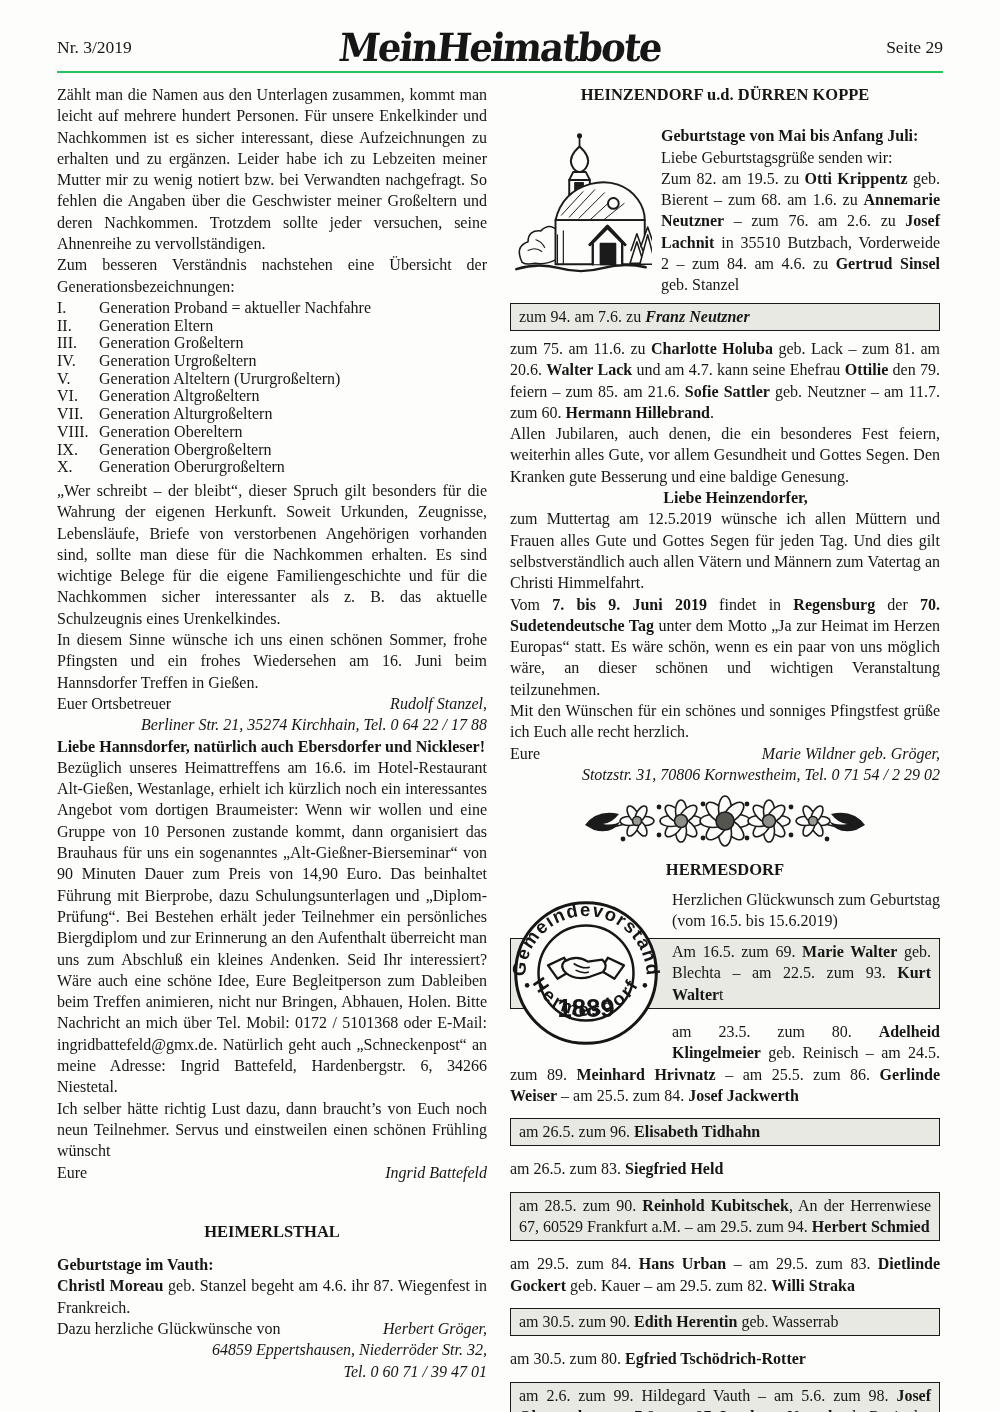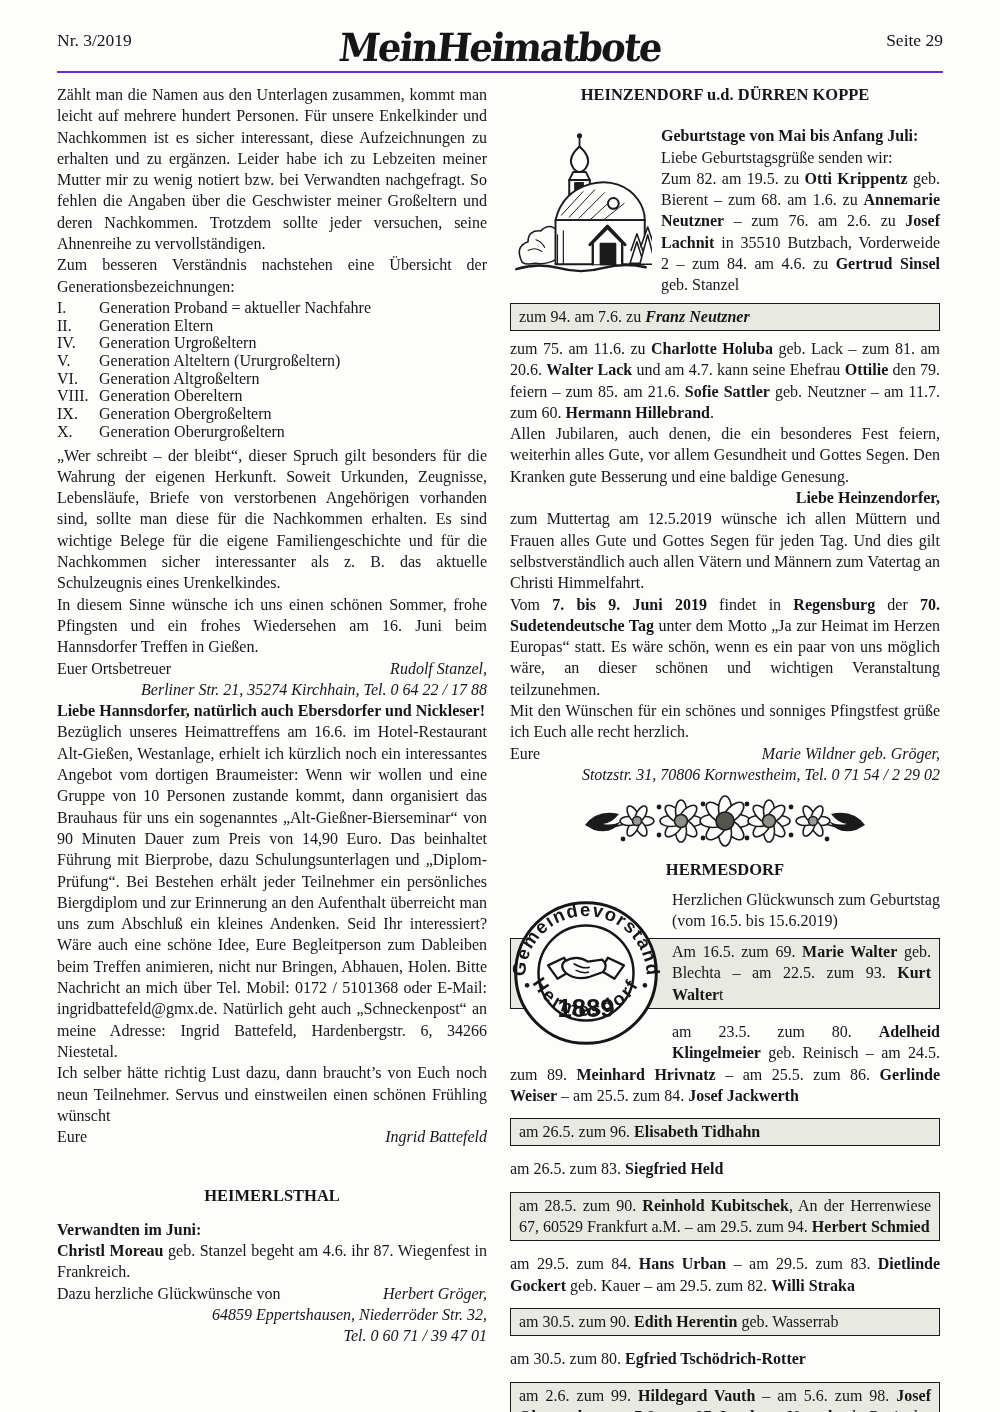--- a/index.html
+++ b/index.html
@@ -1,19 +1,19 @@
 <!DOCTYPE html>
 <html lang="de"><head>
 <meta charset="utf-8">
 <style>
   html,body{margin:0;padding:0;}
   body{width:1000px;height:1412px;background:#f4f4f1;font-family:"Liberation Serif", serif;color:#161616;}
   .sheet{width:1000px;height:1412px;overflow:hidden;background:#fdfdfb;box-sizing:border-box;padding:30px 57px 0 57px;}
   
-  .pghead{display:flex;align-items:flex-start;border-bottom:2px solid #6d28d9;padding-bottom:7px;}
+  .pghead{display:flex;align-items:center;border-bottom:2px solid #22c55e;padding-bottom:7px;}
   .issue,.pagenum{font-size:17.5px;width:160px;}
   .pagenum{text-align:right;}
   .masthead{flex:1;text-align:center;font-family:"DejaVu Serif",serif;font-weight:bold;font-size:37px;line-height:34px;letter-spacing:-2px;transform:skewX(-6deg) scaleY(1.05);}
   
   .cols{display:flex;gap:23px;margin-top:11px;}
   .col{width:430px;font-size:16px;line-height:21.3px;text-align:justify;}
   .col p{margin:0;}
   .sec-head{text-align:center;font-weight:bold;font-size:16.5px;text-align:center;}
   .bold{font-weight:bold;}
   .right-it{text-align:right;font-style:italic;}
@@ -56,30 +56,38 @@
       <div style="margin:2px 0 4px 0;">
         <div class="gen-row">
             <span class="gen-num">I.</span>
             <span class="gen-label">Generation Proband = aktueller Nachfahre</span>
           </div>
         <div class="gen-row">
             <span class="gen-num">II.</span>
             <span class="gen-label">Generation Eltern</span>
           </div>
         <div class="gen-row">
+            <span class="gen-num">III.</span>
+            <span class="gen-label">Generation Großeltern</span>
+          </div>
+        <div class="gen-row">
             <span class="gen-num">IV.</span>
             <span class="gen-label">Generation Urgroßeltern</span>
           </div>
         <div class="gen-row">
             <span class="gen-num">V.</span>
             <span class="gen-label">Generation Alteltern (Ururgroßeltern)</span>
           </div>
         <div class="gen-row">
             <span class="gen-num">VI.</span>
             <span class="gen-label">Generation Altgroßeltern</span>
+          </div>
+        <div class="gen-row">
+            <span class="gen-num">VII.</span>
+            <span class="gen-label">Generation Alturgroßeltern</span>
           </div>
         <div class="gen-row">
             <span class="gen-num">VIII.</span>
             <span class="gen-label">Generation Obereltern</span>
           </div>
         <div class="gen-row">
             <span class="gen-num">IX.</span>
             <span class="gen-label">Generation Obergroßeltern</span>
           </div>
         <div class="gen-row">
@@ -98,21 +106,21 @@
 
       <p class="bold mt46" style="text-align:left;">Liebe Hannsdorfer, natürlich auch Ebersdorfer und Nickleser!</p>
       <p>Bezüglich unseres Heimattreffens am 16.6. im Hotel-Restaurant Alt-Gießen, Westanlage, erhielt ich kürzlich noch ein interessantes Angebot vom dortigen Braumeister: Wenn wir wollen und eine Gruppe von 10 Personen zustande kommt, dann organisiert das Brauhaus für uns ein sogenanntes „Alt-Gießner-Bierseminar“ von 90 Minuten Dauer zum Preis von 14,90 Euro. Das beinhaltet Führung mit Bierprobe, dazu Schulungsunterlagen und „Diplom-Prüfung“. Bei Bestehen erhält jeder Teilnehmer ein persönliches Biergdiplom und zur Erinnerung an den Aufenthalt überreicht man uns zum Abschluß ein kleines Andenken. Seid Ihr interessiert? Wäre auch eine schöne Idee, Eure Begleitperson zum Dableiben beim Treffen animieren, nicht nur Bringen, Abhauen, Holen. Bitte Nachricht an mich über Tel. Mobil: 0172 / 5101368 oder E-Mail: ingridbattefeld@gmx.de. Natürlich geht auch „Schneckenpost“ an meine Adresse: Ingrid Battefeld, Hardenbergstr. 6, 34266 Niestetal.</p>
       <p>Ich selber hätte richtig Lust dazu, dann braucht’s von Euch noch neun Teilnehmer. Servus und einstweilen einen schönen Frühling wünscht</p>
       <div class="sig">
         <span class="l">Eure</span>
         <span class="r">Ingrid Battefeld</span>
       </div>
 
       <div class="sec-head hm-head">HEIMERLSTHAL</div>
-      <p class="bold" style="text-align:left;">Verwandten im Juni:</p>
+      <p class="bold" style="text-align:left;">Geburtstage im Vauth:</p>
       <p><span style="font-weight: bold;">Christl Moreau</span><span> geb. Stanzel begeht am 4.6. ihr 87. Wiegenfest in Frankreich.</span></p>
       <div class="sig">
         <span class="l">Dazu herzliche Glückwünsche von</span>
         <span class="r">Herbert Gröger,</span>
       </div>
       <div class="right-it">64859 Eppertshausen, Niederröder Str. 32,</div>
       <div class="right-it">Tel. 0 60 71 / 39 47 01</div>
 
     </div>
 
@@ -145,21 +153,21 @@
       </div>
 
       <p class="bold" style="text-align:left;">Geburtstage von Mai bis Anfang Juli:</p>
       <p style="text-align:left;">Liebe Geburtstagsgrüße senden wir:</p>
       <p><span>Zum 82. am 19.5. zu </span><span style="font-weight: bold;">Otti Krippentz</span><span> geb. Bierent – zum 68. am 1.6. zu </span><span style="font-weight: bold;">Annemarie Neutzner</span><span> – zum 76. am 2.6. zu </span><span style="font-weight: bold;">Josef Lachnit</span><span> in 35510 Butzbach, Vorderweide 2 – zum 84. am 4.6. zu </span><span style="font-weight: bold;">Gertrud Sinsel</span><span> geb. Stanzel</span></p>
       <div class="gbox"><span>zum 94. am 7.6. zu </span><span style="font-weight: bold; font-style: italic;">Franz Neutzner</span></div>
 
       <p class="clear"><span>zum 75. am 11.6. zu </span><span style="font-weight: bold;">Charlotte Holuba</span><span> geb. Lack – zum 81. am 20.6. </span><span style="font-weight: bold;">Walter Lack</span><span> und am 4.7. kann seine Ehefrau </span><span style="font-weight: bold;">Ottilie</span><span> den 79. feiern – zum 85. am 21.6. </span><span style="font-weight: bold;">Sofie Sattler</span><span> geb. Neutzner – am 11.7. zum 60. </span><span style="font-weight: bold;">Hermann Hillebrand</span><span>.</span></p>
       <p class="mt8">Allen Jubilaren, auch denen, die ein besonderes Fest feiern, weiterhin alles Gute, vor allem Gesundheit und Gottes Segen. Den Kranken gute Besserung und eine baldige Genesung.</p>
 
-      <p class="bold mt14" style="text-align:right;margin-left:21px;">Liebe Heinzendorfer,</p>
+      <p class="bold mt14" style="text-align:center;margin-left:21px;">Liebe Heinzendorfer,</p>
       <p>zum Muttertag am 12.5.2019 wünsche ich allen Müttern und Frauen alles Gute und Gottes Segen für jeden Tag. Und dies gilt selbstverständlich auch allen Vätern und Männern zum Vatertag an Christi Himmelfahrt.</p>
       <p class="mt12"><span>Vom </span><span style="font-weight: bold;">7. bis 9. Juni 2019</span><span> findet in </span><span style="font-weight: bold;">Regensburg</span><span> der </span><span style="font-weight: bold;">70. Sudetendeutsche Tag</span><span> unter dem Motto „Ja zur Heimat im Herzen Europas“ statt. Es wäre schön, wenn es ein paar von uns möglich wäre, an dieser schönen und wichtigen Veranstaltung teilzunehmen.</span></p>
       <p class="mt12">Mit den Wünschen für ein schönes und sonniges Pfingstfest grüße ich Euch alle recht herzlich.</p>
       <div class="sig">
         <span class="l">Eure</span>
         <span class="r">Marie Wildner geb. Gröger,</span>
       </div>
       <div class="right-it">Stotzstr. 31, 70806 Kornwestheim, Tel. 0 71 54 / 2 29 02</div>
 
       <div class="ornament">
@@ -273,17 +281,17 @@
       <p style="text-align:left;">Herzlichen Glückwunsch zum Geburtstag (vom 16.5. bis 15.6.2019)</p>
       <div class="gbox"><span>Am 16.5. zum 69. </span><span style="font-weight: bold;">Marie Walter</span><span> geb. Blechta – am 22.5. zum 93. </span><span style="font-weight: bold;">Kurt Walter</span><span>t</span></div>
       <div class="gplain"><span>am 23.5. zum 80. </span><span style="font-weight: bold;">Adelheid Klingelmeier</span><span> geb. Reinisch – am 24.5. zum 89. </span><span style="font-weight: bold;">Meinhard Hrivnatz</span><span> – am 25.5. zum 86. </span><span style="font-weight: bold;">Gerlinde Weiser</span><span> – am 25.5. zum 84. </span><span style="font-weight: bold;">Josef Jackwerth</span></div>
 
       <div class="gbox clear"><span>am 26.5. zum 96. </span><span style="font-weight: bold;">Elisabeth Tidhahn</span></div>
       <div class="gplain"><span>am 26.5. zum 83. </span><span style="font-weight: bold;">Siegfried Held</span></div>
       <div class="gbox"><span>am 28.5. zum 90. </span><span style="font-weight: bold;">Reinhold Kubitschek</span><span>, An der Herrenwiese 67, 60529 Frankfurt a.M. – am 29.5. zum 94. </span><span style="font-weight: bold;">Herbert Schmied</span></div>
       <div class="gplain"><span>am 29.5. zum 84. </span><span style="font-weight: bold;">Hans Urban</span><span> – am 29.5. zum 83. </span><span style="font-weight: bold;">Dietlinde Gockert</span><span> geb. Kauer – am 29.5. zum 82. </span><span style="font-weight: bold;">Willi Straka</span></div>
       <div class="gbox"><span>am 30.5. zum 90. </span><span style="font-weight: bold;">Edith Herentin</span><span> geb. Wasserrab</span></div>
       <div class="gplain"><span>am 30.5. zum 80. </span><span style="font-weight: bold;">Egfried Tschödrich-Rotter</span></div>
-      <div class="gbox"><span>am 2.6. zum 99. </span><span style="font-weight: bold;">Hildegard Vauth</span><span> – am 5.6. zum 98. </span><span style="font-weight: bold;">Josef Ohnmacht</span><span> – am 7.6. zum 97. </span><span style="font-weight: bold;">Ingeborg Neusel</span><span> geb. Rosipal  – am 7.6. zum 96. </span><span style="font-weight: bold;">Edgar Schartel</span></div>
+      <div class="gbox"><span>am 2.6. zum 99. </span><span style="font-weight: normal;">Hildegard Vauth</span><span> – am 5.6. zum 98. </span><span style="font-weight: bold;">Josef Ohnmacht</span><span> – am 7.6. zum 97. </span><span style="font-weight: bold;">Ingeborg Neusel</span><span> geb. Rosipal  – am 7.6. zum 96. </span><span style="font-weight: bold;">Edgar Schartel</span></div>
 
     </div>
   </div>
 </div>
 
 </body></html>

